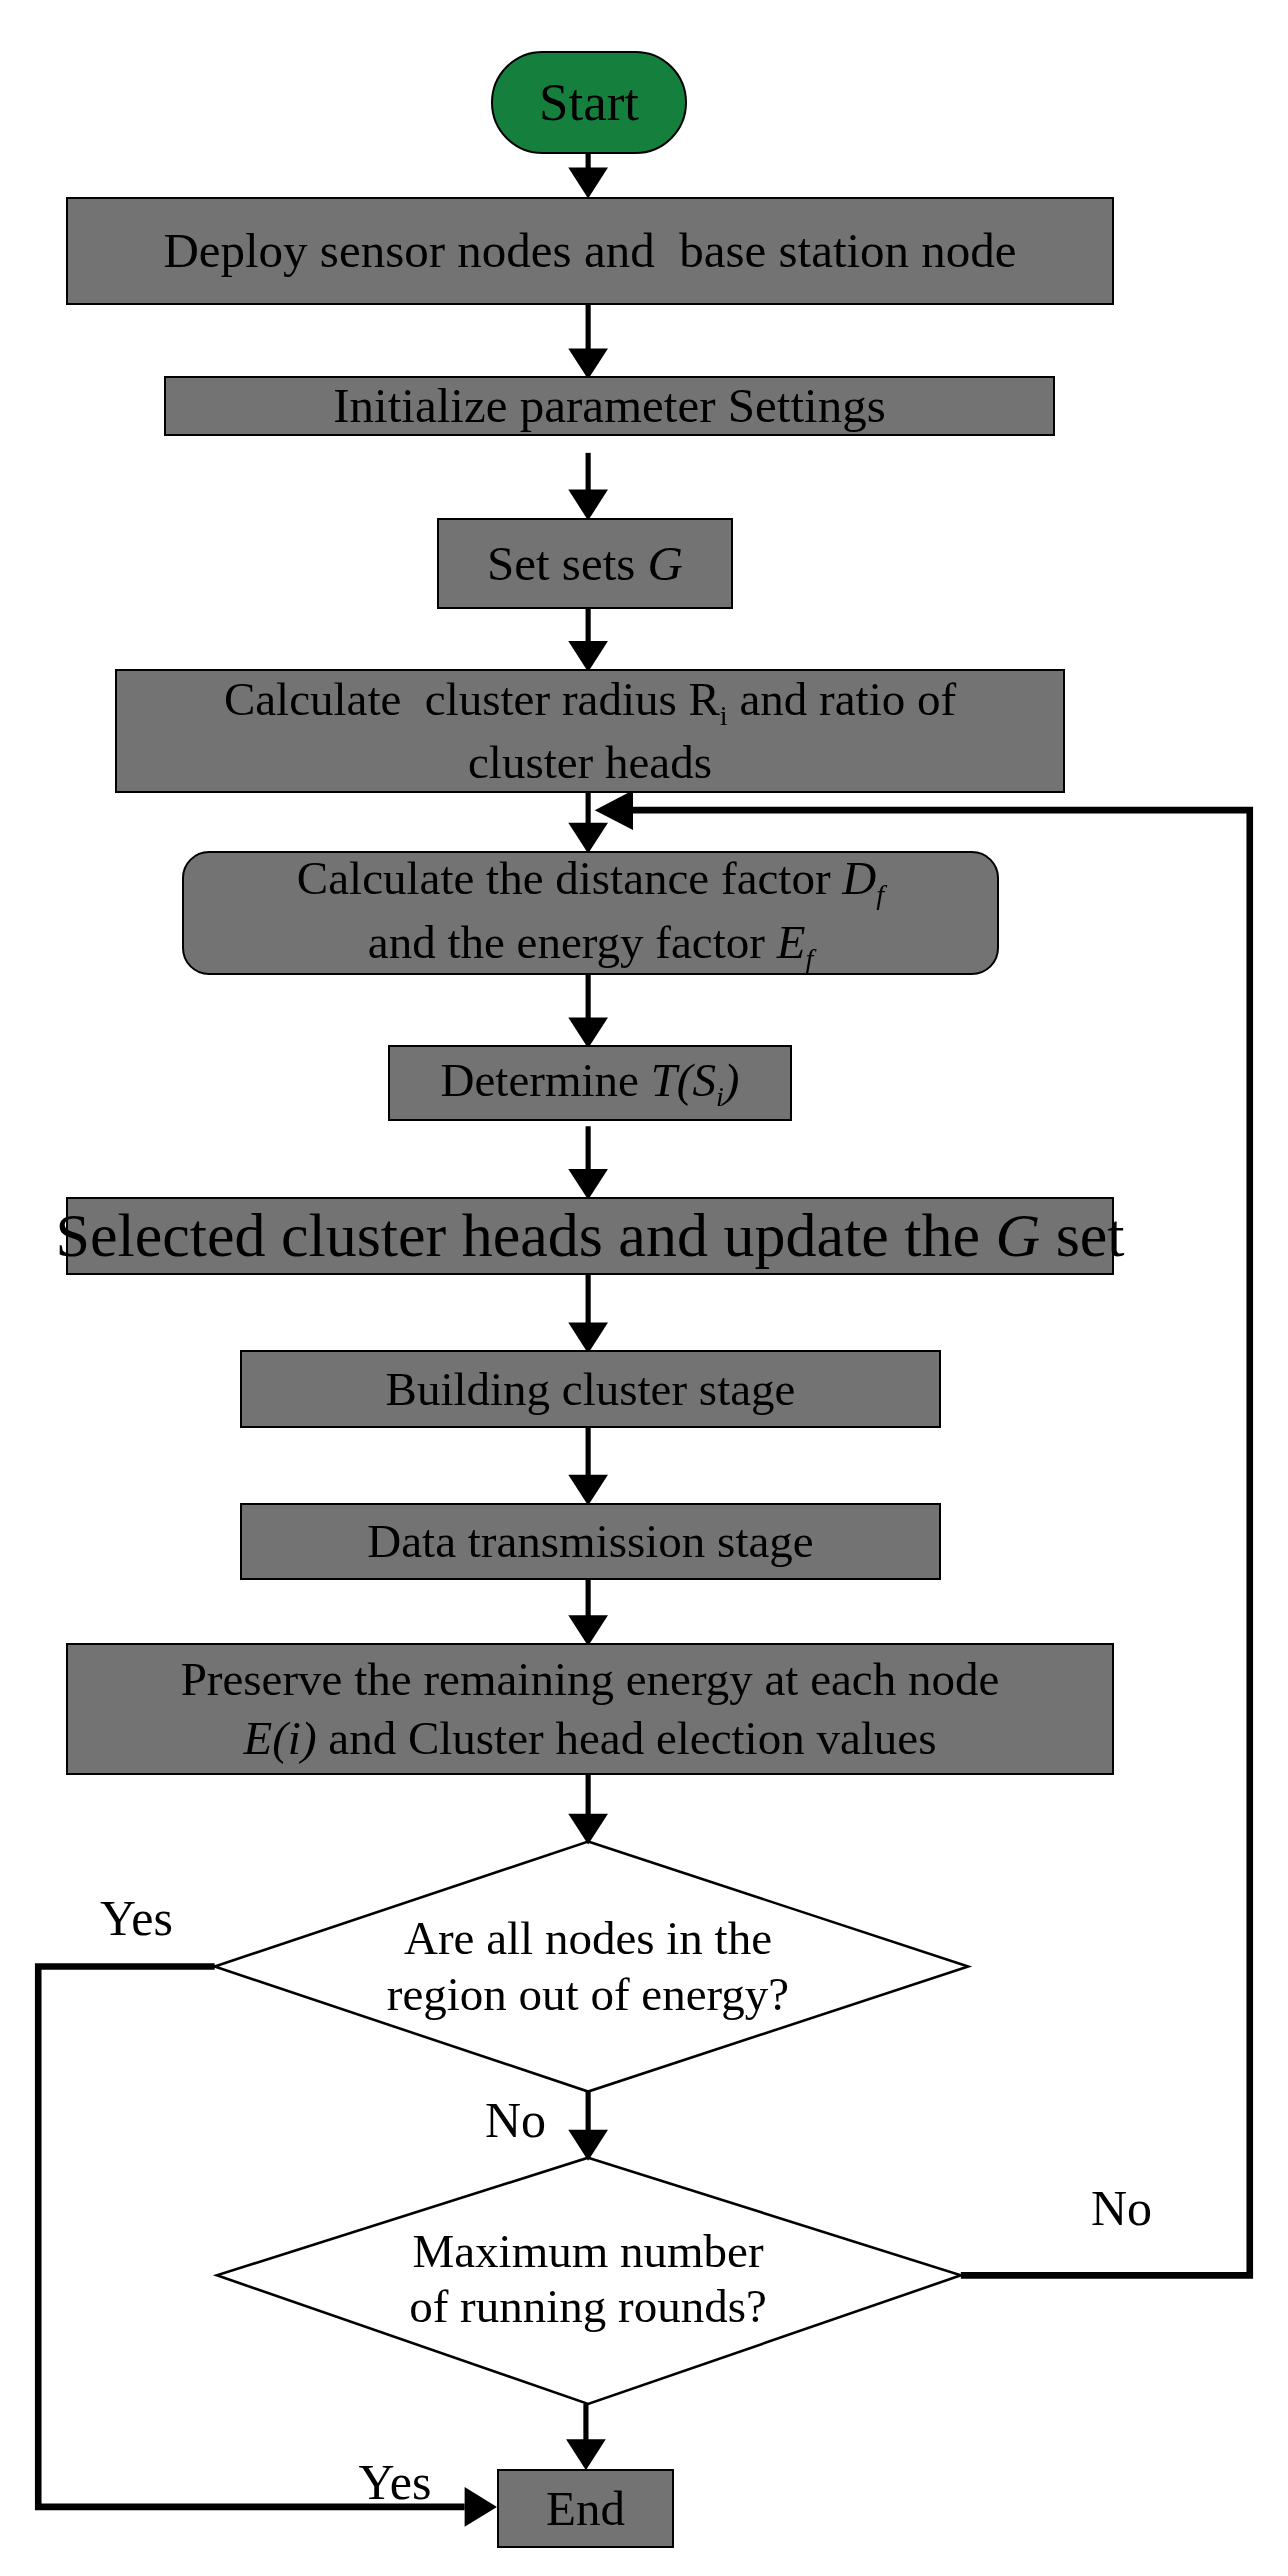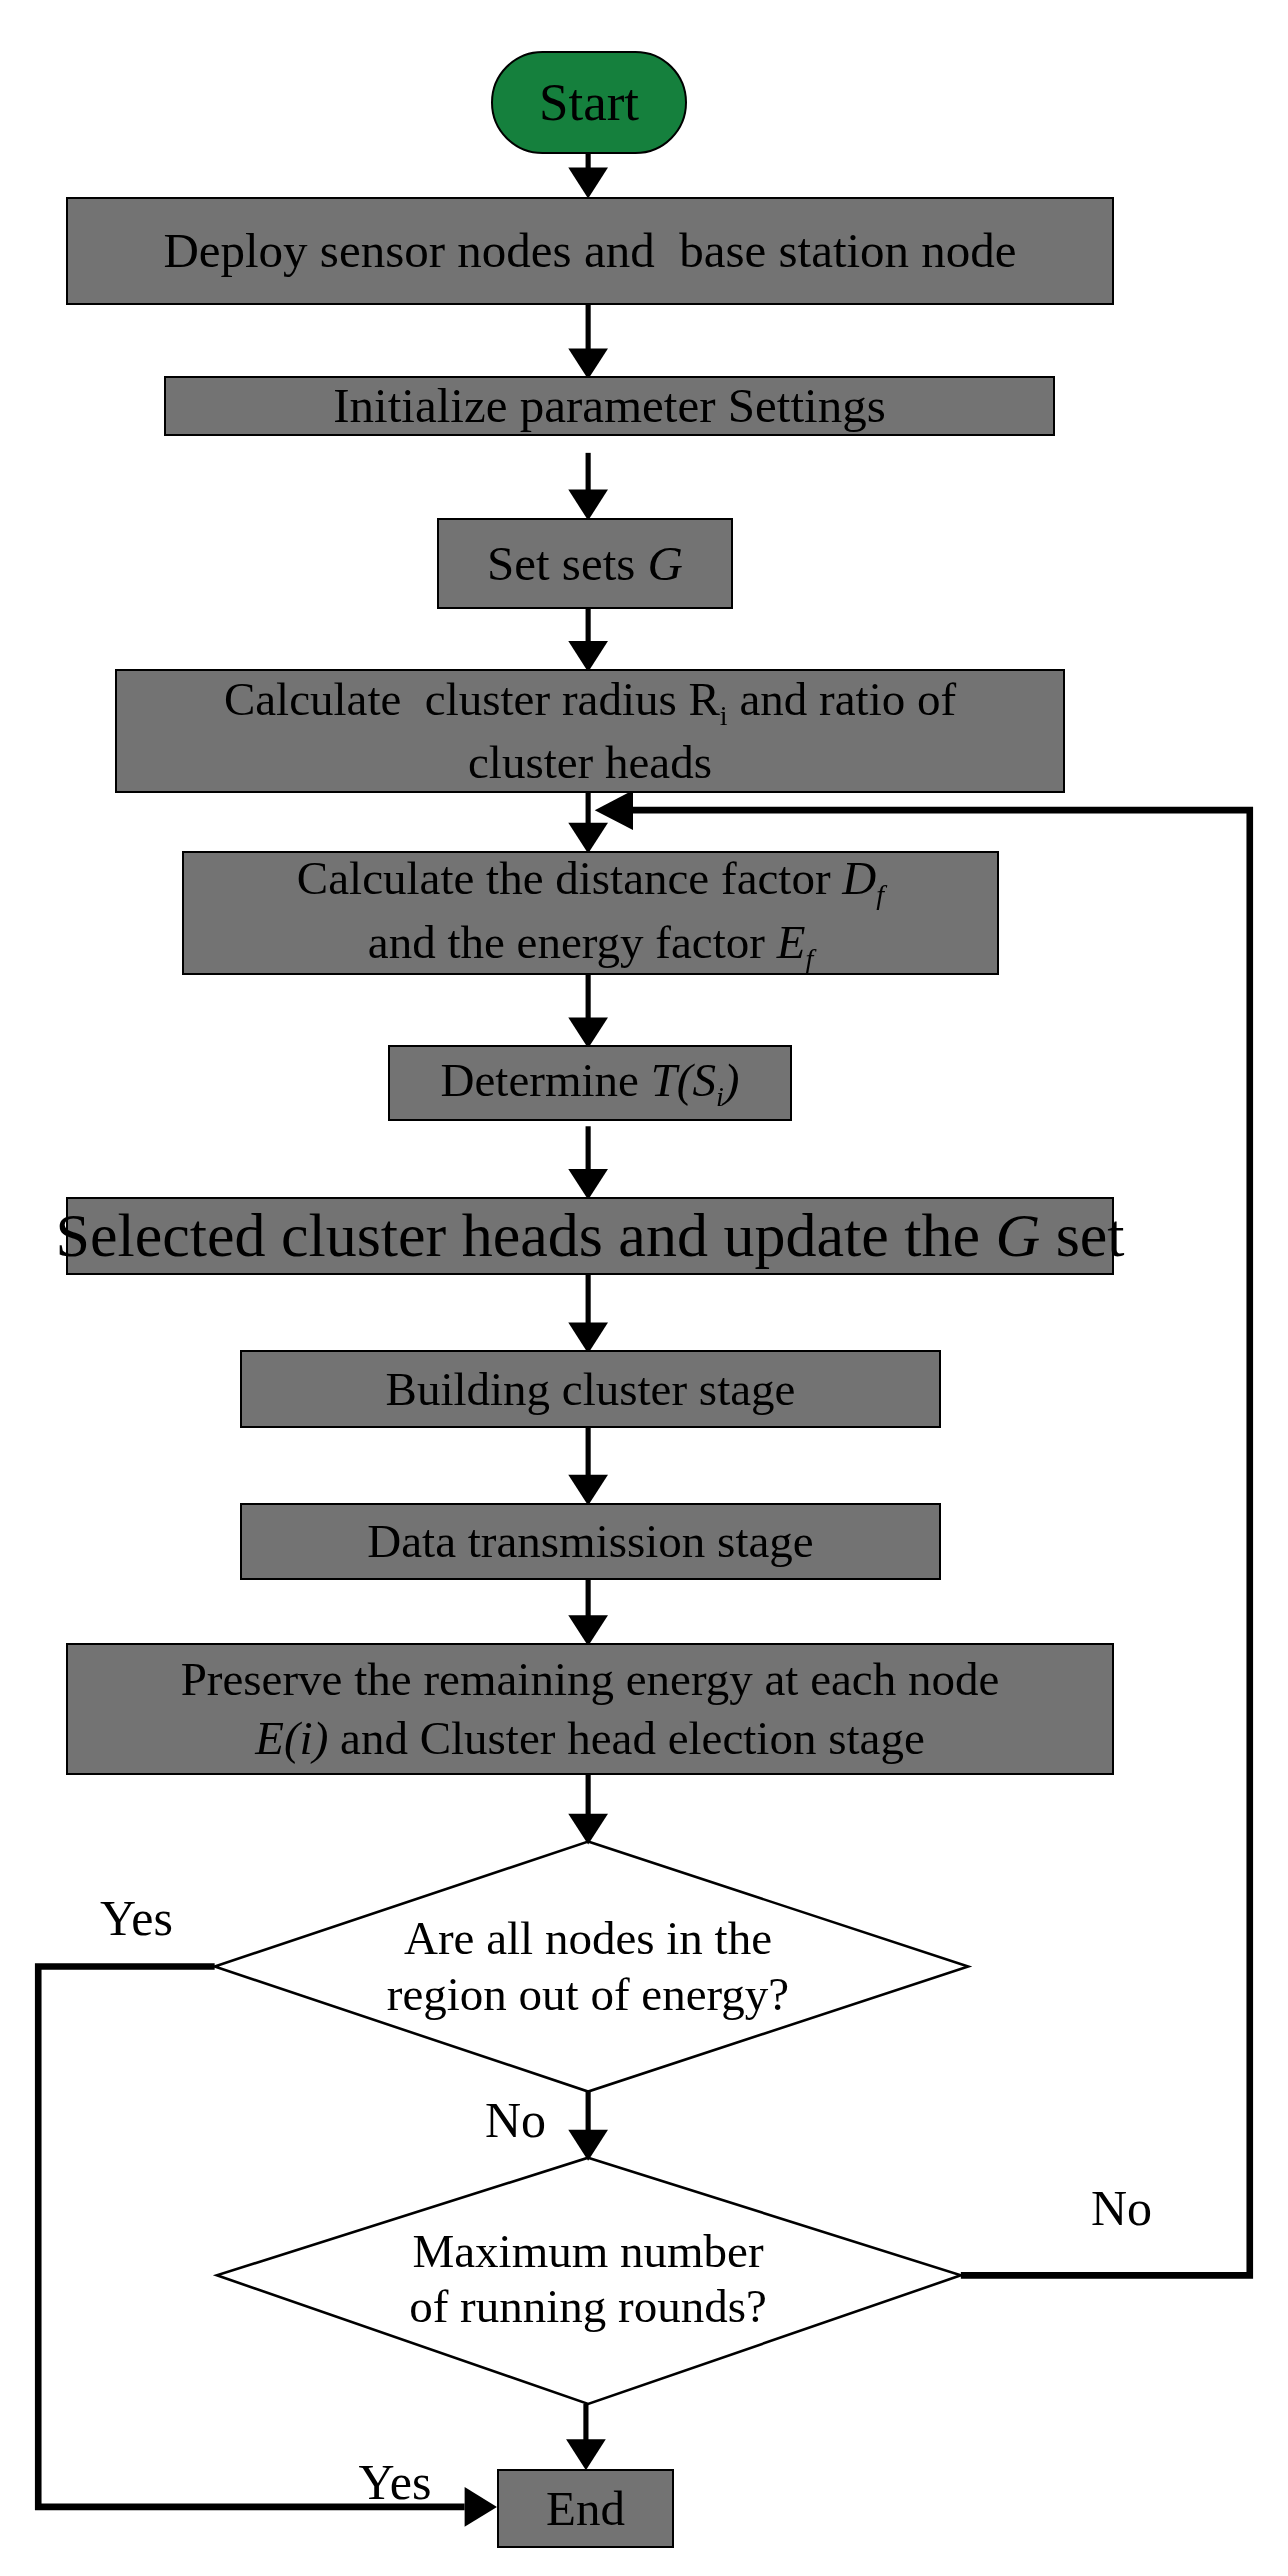--- a/index.html
+++ b/index.html
@@ -87,21 +87,21 @@
 
   <div class="node rect" style="left:437px;top:518px;width:296px;height:91px;font-size:49px;">
     <div class="line"><span>Set sets </span><span class="seg-i">G</span></div>
   </div>
 
   <div class="node rect" style="left:115px;top:669px;width:950px;height:124px;font-size:47px;">
     <div class="line"><span>Calculate  cluster radius R</span><span class="seg-sub">i</span><span> and ratio of</span></div>
     <div class="line"><span>cluster heads</span></div>
   </div>
 
-  <div class="node rect" style="left:182px;top:851px;width:817px;height:124px;font-size:47px;">
+  <div class="node rect" style="left:182px;top:851px;width:817px;height:124px;font-size:47px;border-radius:27px;">
     <div class="line"><span>Calculate the distance factor </span><span class="seg-i">D</span><span class="seg-isub">f</span></div>
     <div class="line"><span>and the energy factor </span><span class="seg-i">E</span><span class="seg-isub">f</span></div>
   </div>
 
   <div class="node rect" style="left:388px;top:1045px;width:404px;height:76px;font-size:47px;align-items:center;">
     <div class="line"><span>Determine </span><span class="seg-i">T(S</span><span class="seg-isub">i</span><span class="seg-i">)</span></div>
   </div>
 
   <div class="node rect" style="left:66px;top:1197px;width:1048px;height:78px;font-size:62px;">
     <div class="line"><span>Selected cluster heads and update the </span><span class="seg-i">G</span><span> set</span></div>
@@ -110,21 +110,21 @@
   <div class="node rect" style="left:240px;top:1350px;width:701px;height:78px;font-size:47px;">
     <div class="line"><span>Building cluster stage</span></div>
   </div>
 
   <div class="node rect" style="left:240px;top:1503px;width:701px;height:77px;font-size:47px;">
     <div class="line"><span>Data transmission stage</span></div>
   </div>
 
   <div class="node rect" style="left:66px;top:1643px;width:1048px;height:132px;font-size:47px;">
     <div class="line"><span>Preserve the remaining energy at each node</span></div>
-    <div class="line"><span class="seg-i">E(i)</span><span> and Cluster head election stage</span></div>
+    <div class="line"><span class="seg-i">E(i)</span><span> and Cluster head election values</span></div>
   </div>
 
   <div class="node dtext" style="left:294px;top:1882px;width:588px;height:169px;font-size:47px;">
     <div class="line"><span>Are all nodes in the</span></div>
     <div class="line"><span>region out of energy?</span></div>
   </div>
 
   <div class="node dtext" style="left:294px;top:2202px;width:588px;height:154px;font-size:47px;">
     <div class="line"><span>Maximum number</span></div>
     <div class="line"><span>of running rounds?</span></div>

